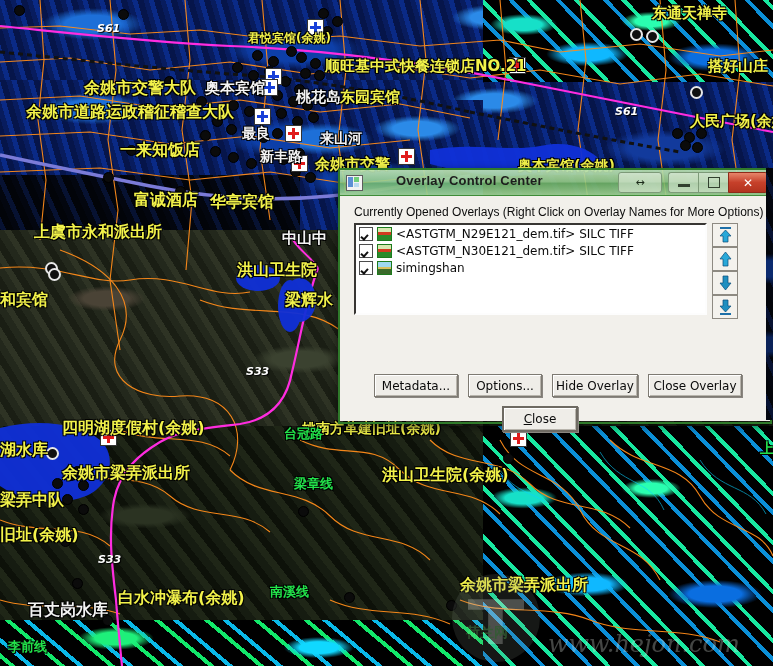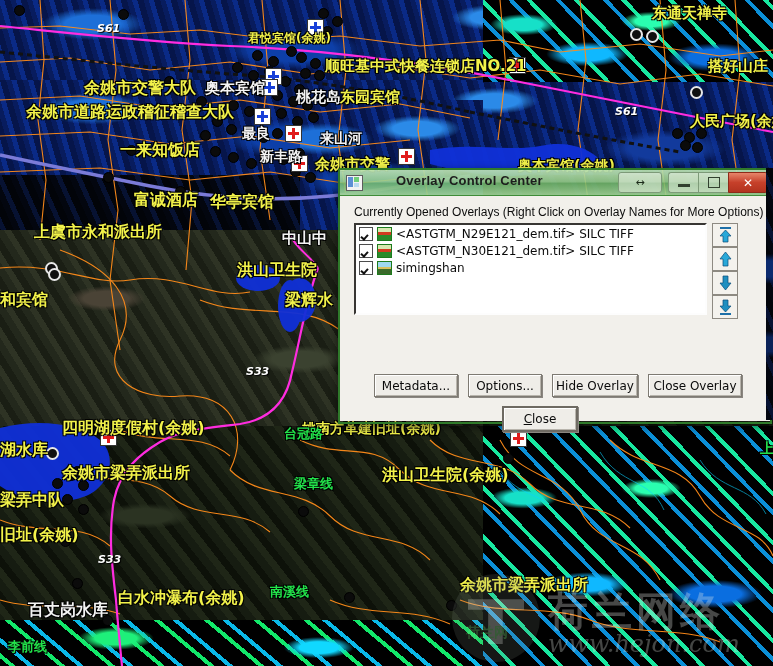--- a/index.html
+++ b/index.html
@@ -408,21 +408,20 @@
         <div class="lbl green" style="left: 270px; top: 583px; font-size: 13px;">南溪线</div>
         <div class="lbl white" style="left: 28px; top: 600px; font-size: 16px;">百丈岗水库</div>
         <div class="lbl yellow" style="left: 460px; top: 575px; font-size: 16px;">余姚市梁弄派出所</div>
         <div class="lbl green" style="left: 8px; top: 638px; font-size: 13px;">李前线</div>
         <div class="lbl green" style="left: 760px; top: 440px; font-size: 14px;">上</div>
       </div>
 
     <div id="watermark">
       <div id="wm-disc"></div>
       <div id="wm-glyph"></div>
-      <div id="wm-cn">荷兰网络</div>
       <div id="wm-url">www.hejon.com</div>
       <div id="wm-sub">荷兰网</div>
     </div>
   </div>
 
   <div id="dlg">
 
     <div id="dlg-glass">
       <div id="dlg-icon">
         <i class="a"></i>

